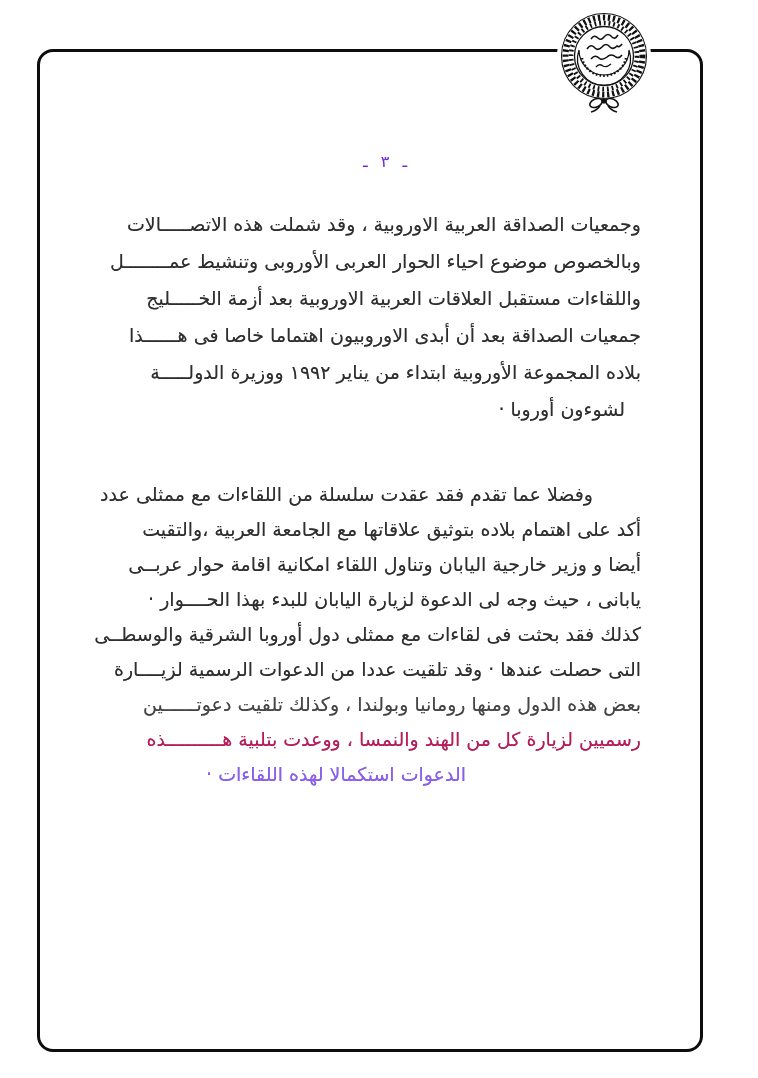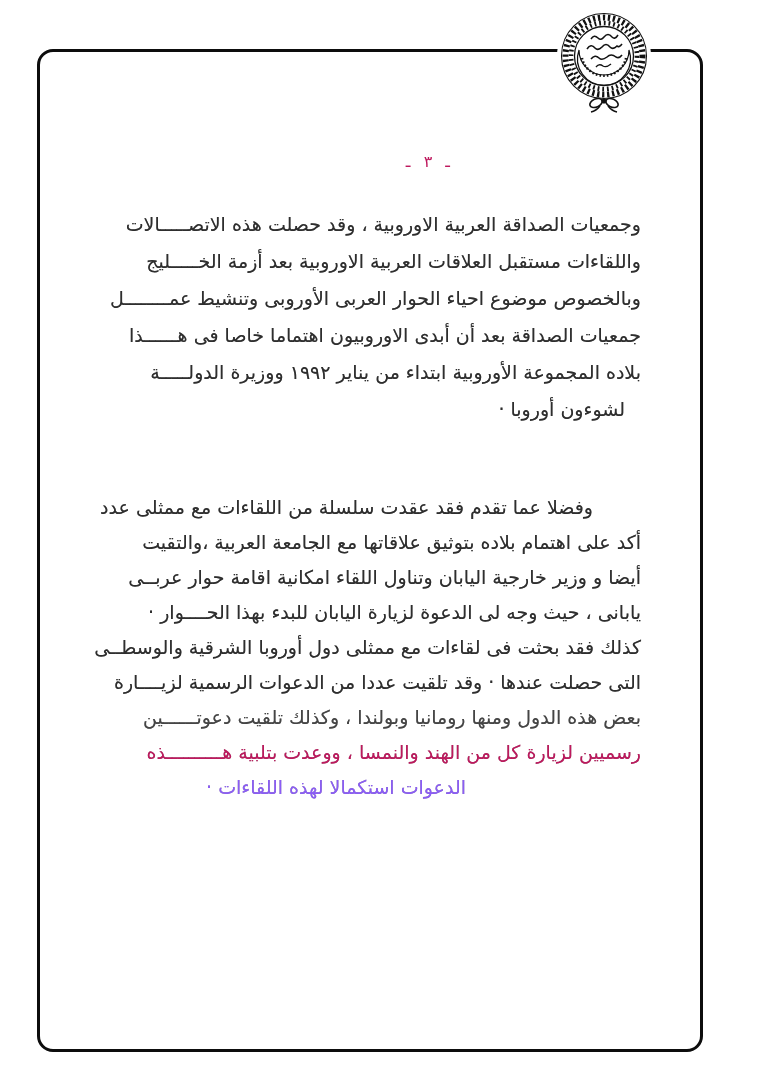--- a/index.html
+++ b/index.html
@@ -10,28 +10,28 @@
   }
   .page-frame{
     position:absolute;left:37px;top:49px;width:660px;height:997px;
     border:3px solid #0d0d0d;border-radius:16px;background:#fff;
   }
   .emblem{
     position:absolute;left:556px;top:6px;width:96px;height:110px;
   }
   .page-number{
     position:absolute;left:320px;top:152px;width:130px;
-    text-align:right;color:#be185d;font-size:16px;word-spacing:8px;
+    text-align:center;color:#6d28d9;font-size:16px;word-spacing:8px;
   }
   .text-block{
     position:absolute;left:136px;width:505px;
     direction:rtl;text-align:right;color:#2e2e2e;font-size:19px;
   }
   .para1{top:206px;}
-  .para2{top:490px;}
+  .para2{top:477px;}
   .line{
     white-space:nowrap;
     text-shadow:0 0 0.6px rgba(25,25,25,0.45);
   }
   .para1 .line{height:37px;line-height:37px;}
   .para2 .line{height:35px;line-height:35px;}
   .p1-last{padding-right:16px;}
   .indent-first{padding-right:48px;}
   .fade-a{color:#454545;text-align:right;}
   .fade-b{color:#be185d;filter:blur(0.2px);}
@@ -67,23 +67,23 @@
     <ellipse cx="56" cy="97" rx="6.5" ry="4" fill="none" stroke="#121212" stroke-width="1.6" transform="rotate(24 56 97)"></ellipse>
     <circle cx="48" cy="95" r="2.6" fill="#121212"></circle>
     <path d="M44 100 q-4 5 -9 6" fill="none" stroke="#121212" stroke-width="1.5"></path>
     <path d="M52 100 q4 5 9 6" fill="none" stroke="#121212" stroke-width="1.5"></path>
   </svg>
 </div>
 
 <div class="page-number">ـ ٣ ـ</div>
 
 <div class="text-block para1">
-  <div class="line">وجمعيات الصداقة العربية الاوروبية ، وقد حصلت هذه الاتصـــــالات</div>
+  <div class="line">وجمعيات الصداقة العربية الاوروبية ، وقد شملت هذه الاتصـــــالات</div>
+  <div class="line">وبالخصوص موضوع احياء الحوار العربى الأوروبى وتنشيط عمــــــــل</div>
   <div class="line">واللقاءات مستقبل العلاقات العربية الاوروبية بعد أزمة الخـــــليج</div>
-  <div class="line">وبالخصوص موضوع احياء الحوار العربى الأوروبى وتنشيط عمــــــــل</div>
   <div class="line">جمعيات الصداقة بعد أن أبدى الاوروبيون اهتماما خاصا فى هــــــذا</div>
   <div class="line">بلاده المجموعة الأوروبية ابتداء من يناير ١٩٩٢ ووزيرة الدولـــــة</div>
   <div class="line p1-last">لشوءون أوروبا ·</div>
 </div>
 
 <div class="text-block para2">
   <div class="line indent-first">وفضلا عما تقدم فقد عقدت سلسلة من اللقاءات مع ممثلى عدد</div>
   <div class="line">أكد على اهتمام بلاده بتوثيق علاقاتها مع الجامعة العربية ،والتقيت</div>
   <div class="line">أيضا و وزير خارجية اليابان وتناول اللقاء امكانية اقامة حوار عربــى</div>
   <div class="line">يابانى ، حيث وجه لى الدعوة لزيارة اليابان للبدء بهذا الحــــوار ·</div>

